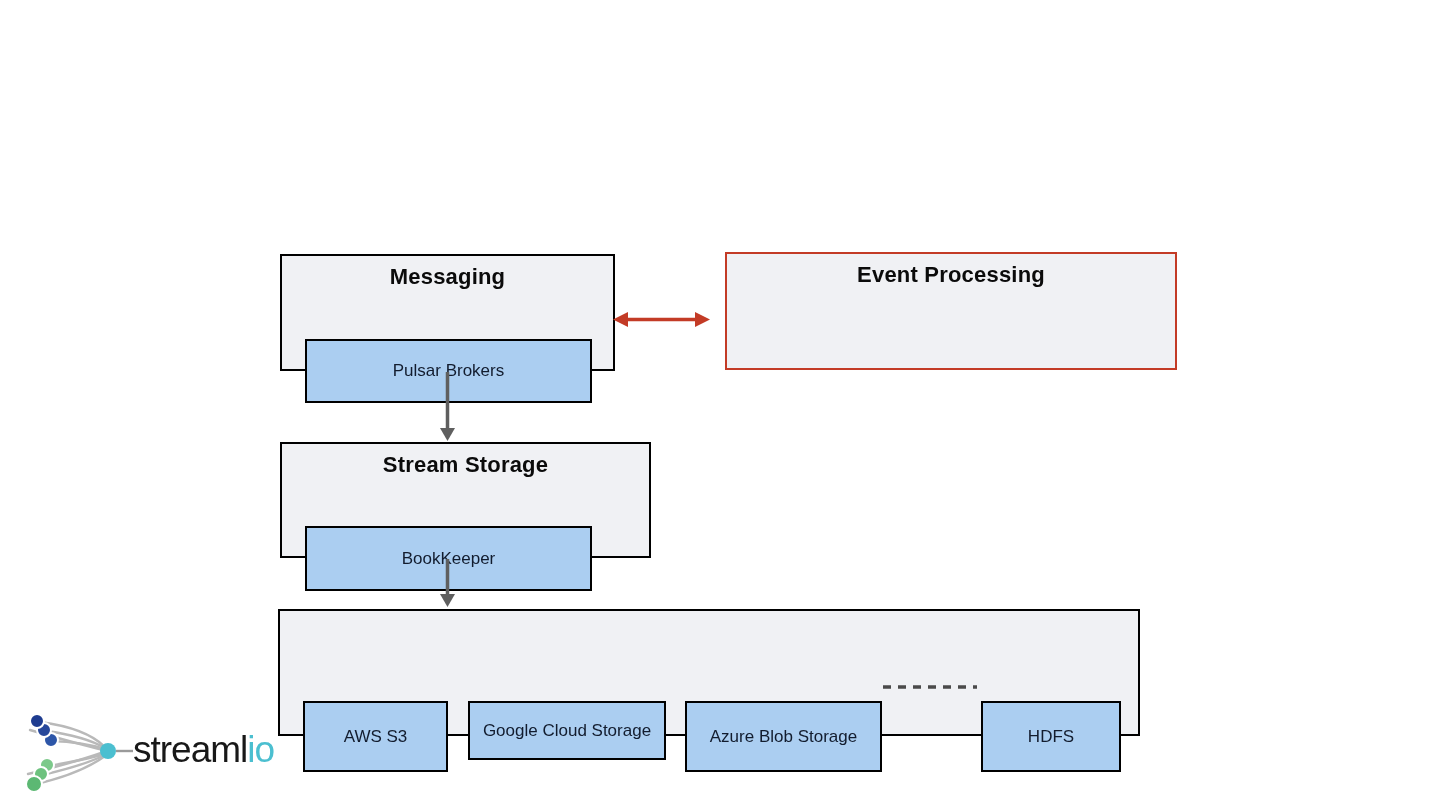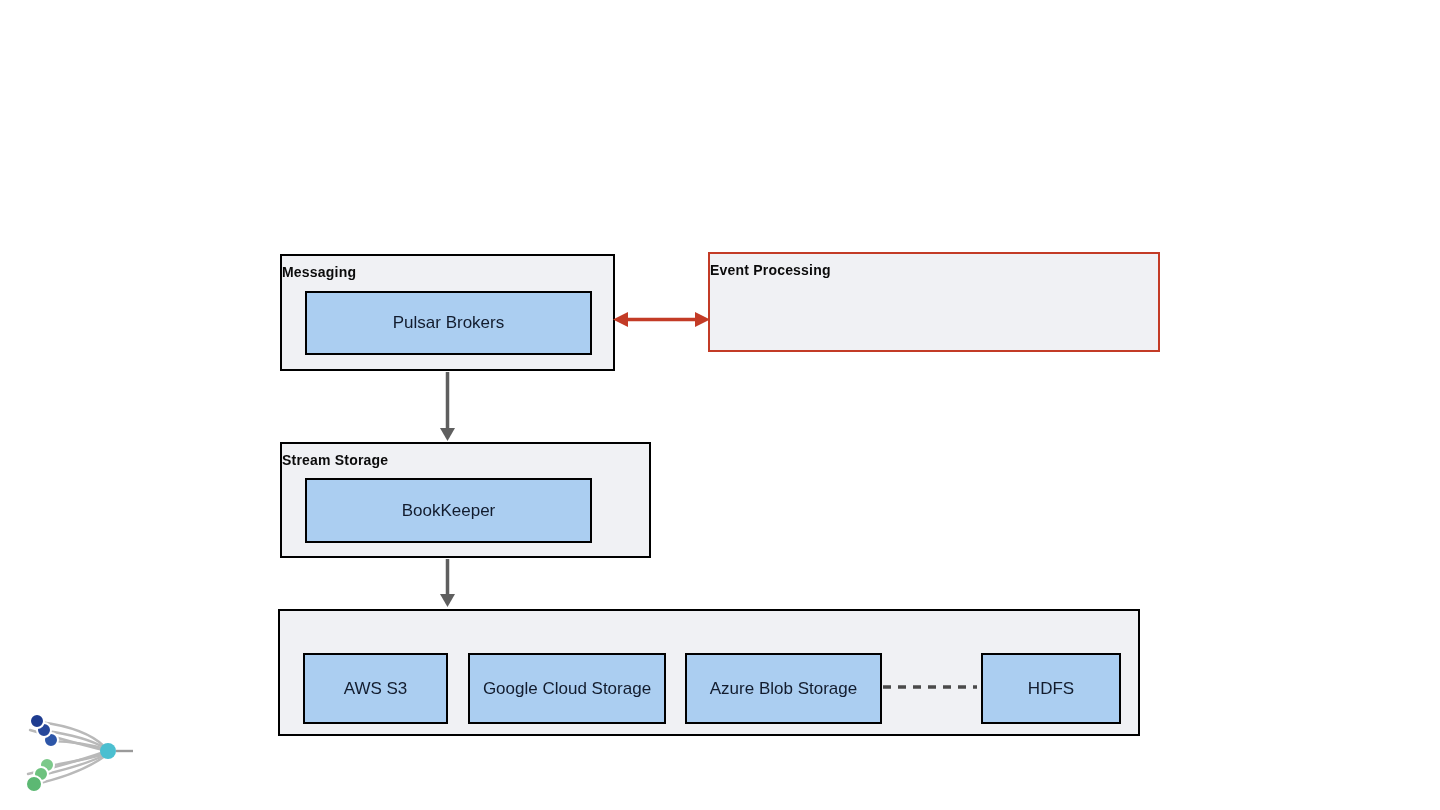--- a/index.html
+++ b/index.html
@@ -15,40 +15,40 @@
     --logo-teal:#4bbfd0;
     --logo-line:#b9b9b9;
     --text-dark:#121c2e;
   }
   *{margin:0;padding:0;box-sizing:border-box;}
   html,body{width:1440px;height:810px;background:#ffffff;overflow:hidden;
     font-family:"Liberation Sans",sans-serif;}
   .canvas{position:relative;width:1440px;height:810px;background:#ffffff;}
 
   .group{position:absolute;background:var(--group-fill);border:2px solid var(--group-border);}
-  .group-title{position:absolute;top:8px;left:0;width:100%;
-    font-size:14px;font-weight:bold;color:#0b0b0b;letter-spacing:.2px;}
+  .group-title{position:absolute;top:8px;left:0;width:100%;text-align:center;
+    font-size:22px;font-weight:bold;color:#0b0b0b;letter-spacing:.2px;}
   .node{position:absolute;background:var(--node-fill);border:2px solid var(--node-border);
     display:flex;align-items:center;justify-content:center;text-align:center;
-    font-size:17px;color:var(--text-dark);line-height:1.5;padding:0 8px;}
+    font-size:17px;color:var(--text-dark);line-height:1.5;padding:0 8px;margin-top:48px;}
 
   #group-messaging{left:280px;top:254px;width:335px;height:117px;}
   #node-pulsar-brokers{left:23px;top:35px;width:287px;height:64px;}
 
-  #group-event-processing{left:708px;top:252px;width:452px;height:100px;
+  #group-event-processing{left:725px;top:252px;width:452px;height:118px;
     border-color:var(--accent-red);}
   #node-pulsar-functions{left:21px;top:34px;width:188px;height:66px;
     border-color:var(--accent-red);}
 
   #group-stream-storage{left:280px;top:442px;width:371px;height:116px;}
   #node-bookkeeper{left:23px;top:34px;width:287px;height:65px;}
 
   #group-tiered-storage{left:278px;top:609px;width:862px;height:127px;}
   #node-aws-s3{left:23px;top:42px;width:145px;height:71px;}
-  #node-gcs{left:188px;top:42px;width:198px;height:71px;}
+  #node-gcs{left:188px;top:42px;width:198px;height:59px;}
   #node-azure{left:405px;top:42px;width:197px;height:71px;}
   #node-hdfs{left:701px;top:42px;width:140px;height:71px;}
 
   #connector-layer{position:absolute;left:0;top:0;width:1440px;height:810px;
     pointer-events:none;}
 
   #logo{position:absolute;left:16px;top:700px;width:300px;height:104px;}
   #logo-svg{position:absolute;left:0;top:0;}
   #logo-text{position:absolute;left:117px;top:29px;font-size:37px;
     letter-spacing:-1px;color:#181818;white-space:nowrap;
@@ -126,15 +126,16 @@
 
       <g stroke="#ffffff" stroke-width="2">
         <circle cx="31" cy="65" r="7" fill="#7cc98a"></circle>
         <circle cx="25" cy="74" r="7" fill="#6dc27e"></circle>
         <circle cx="18" cy="84" r="8" fill="#5cb873"></circle>
       </g>
 
       <line x1="100" y1="51" x2="117" y2="51" stroke="#9a9a9a" stroke-width="2.4"></line>
       <circle cx="92" cy="51" r="8" fill="#4bbfd0"></circle>
     </svg>
+    <div id="logo-text"><span>streaml</span><span class="accent">io</span></div>
   </div>
 
 </div>
 
 </body></html>

